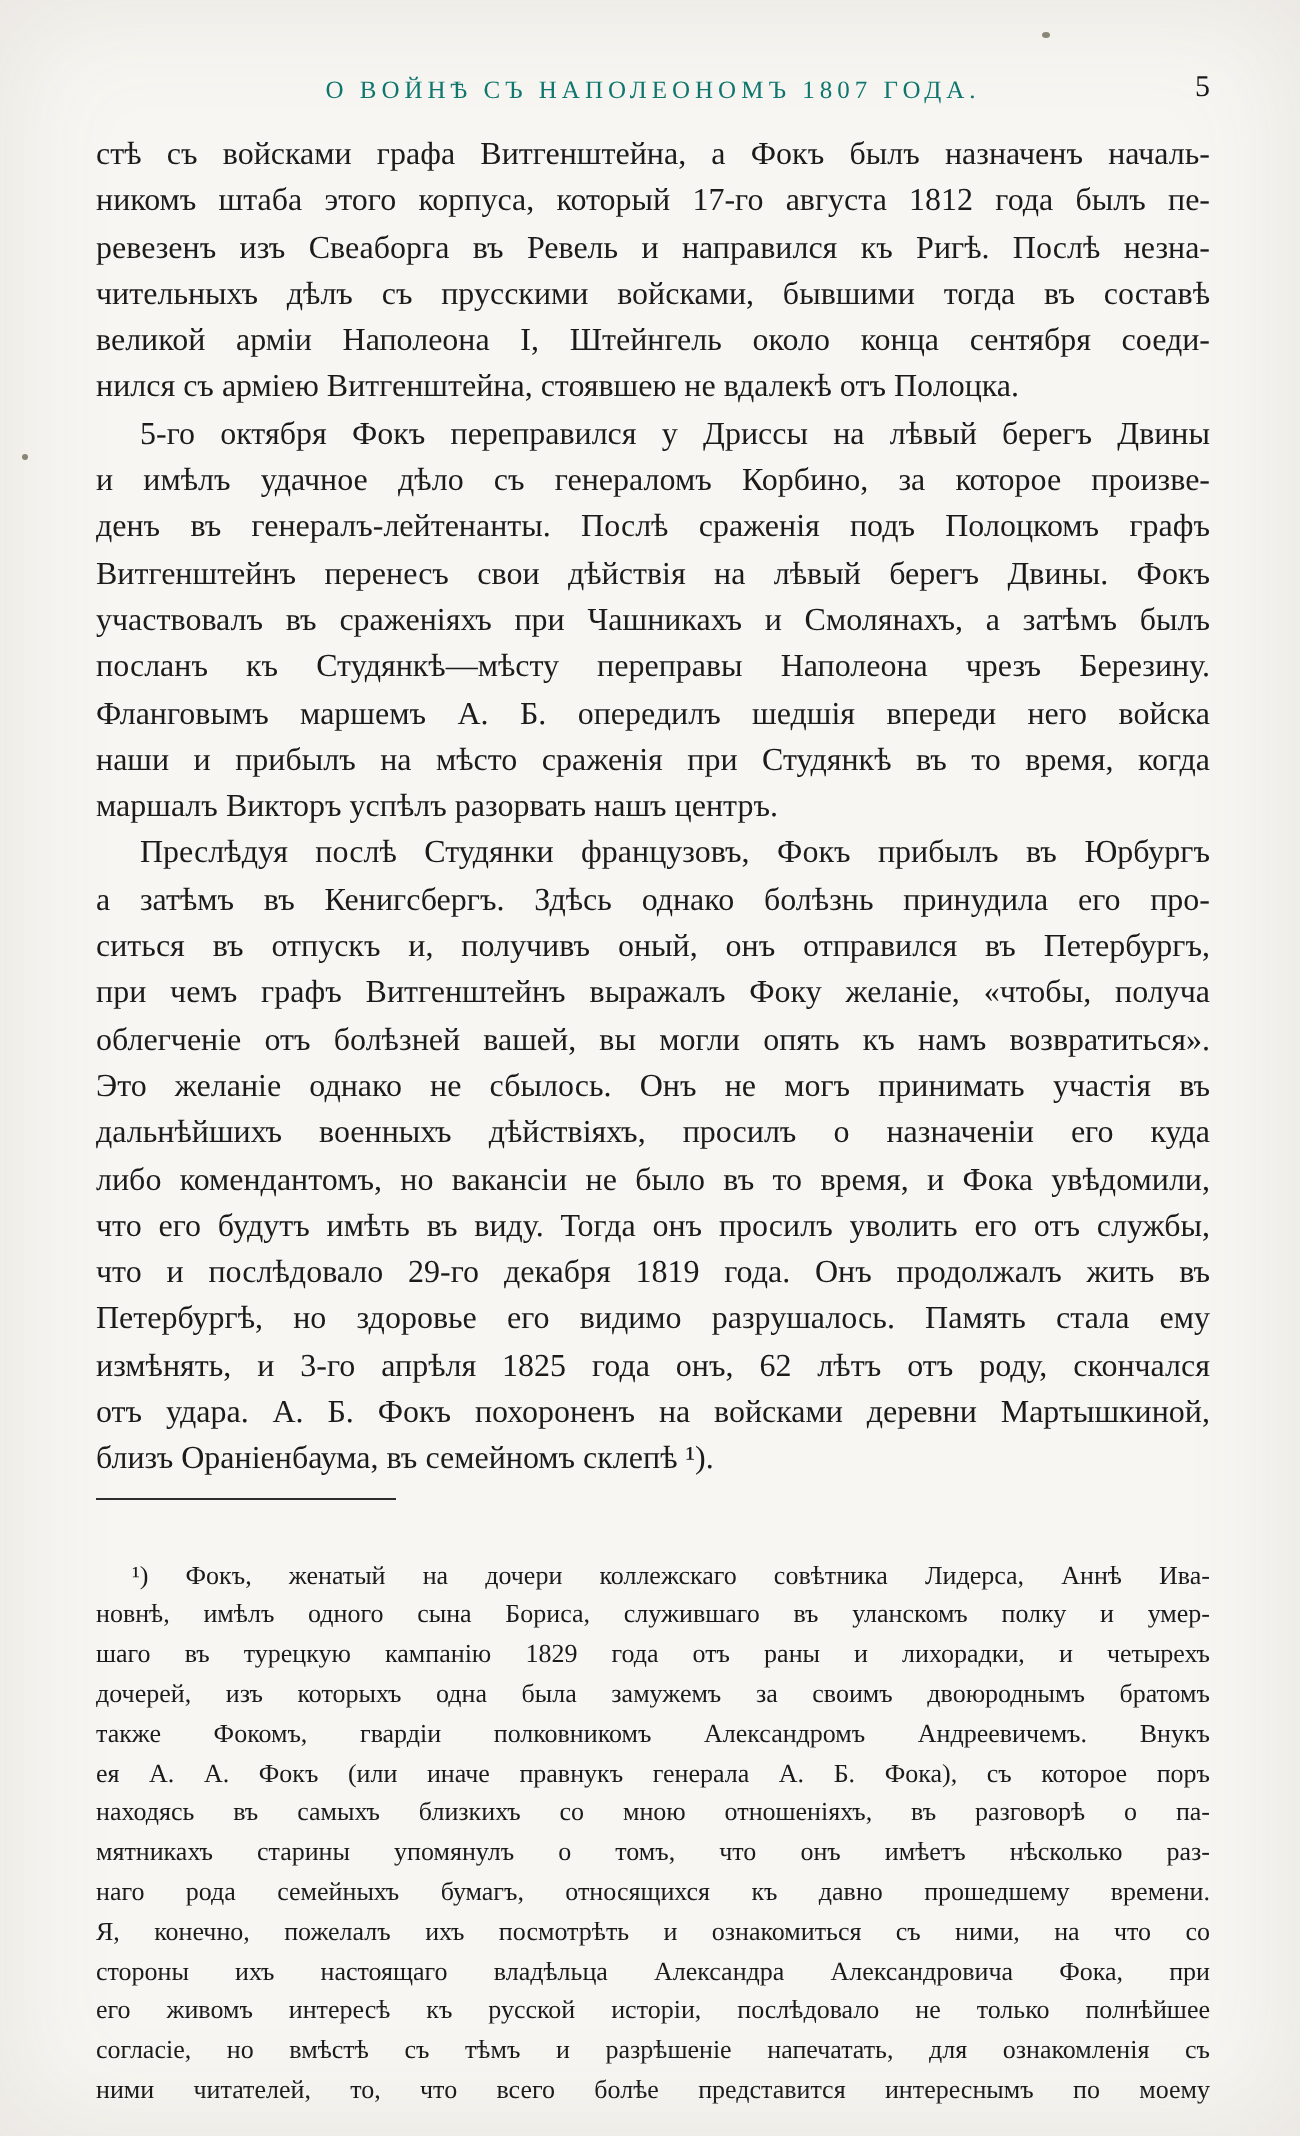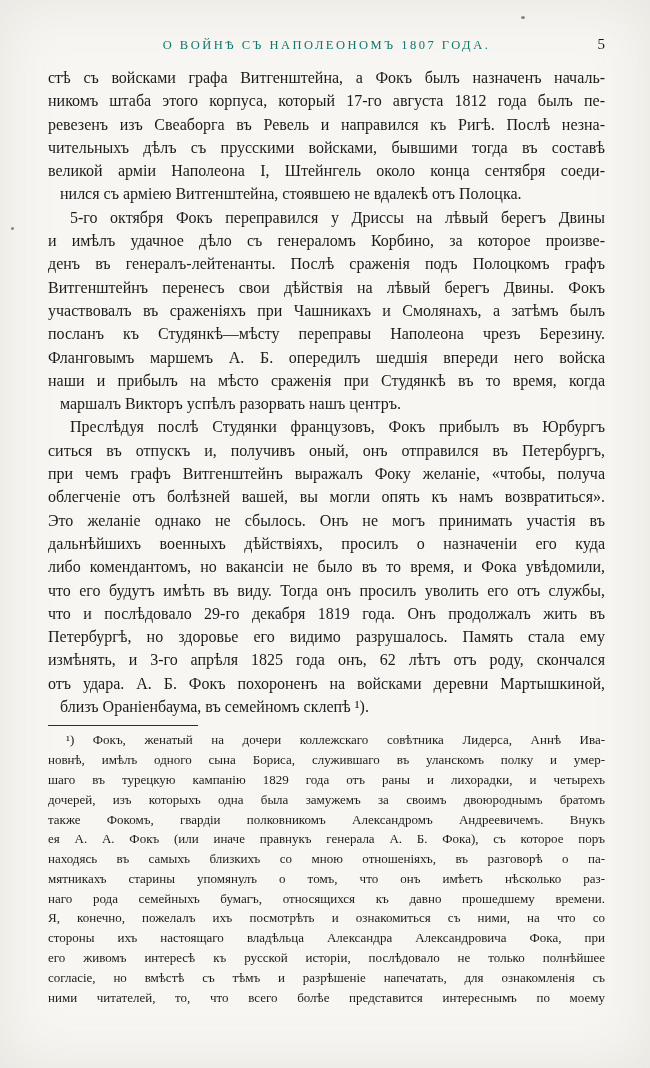--- a/index.html
+++ b/index.html
@@ -42,29 +42,29 @@
     right: 45px;
   }
   .para { margin: 0; }
   .line {
     font-size: 16px;
     line-height: 23.3px;
     text-align: justify;
     text-align-last: justify;
     white-space: normal;
   }
-  .line.last { text-align-last: left; margin-left: 12px; }
+  .line.last { text-align-last: left; }
   .para.indent .line:first-child { text-indent: 22px; }
   .footnote-rule {
     width: 150px;
     border: none;
     border-top: 1.5px solid #2e2e2e;
     margin: 7px 0 0 0;
   }
-  .footnote-text { margin-top: 4px; }
+  .footnote-text { margin-top: 28px; }
   .fnline {
     font-size: 13px;
     line-height: 19.8px;
     text-align: justify;
     text-align-last: justify;
   }
   .fnline.first { text-indent: 18px; }
   .speckle {
     position: absolute;
     background: #8a8577;
@@ -102,20 +102,21 @@
           <div class="line">денъ въ генералъ-лейтенанты. Послѣ сраженія подъ Полоцкомъ графъ</div>
           <div class="line">Витгенштейнъ перенесъ свои дѣйствія на лѣвый берегъ Двины. Фокъ</div>
           <div class="line">участвовалъ въ сраженіяхъ при Чашникахъ и Смолянахъ, а затѣмъ былъ</div>
           <div class="line">посланъ къ Студянкѣ—мѣсту переправы Наполеона чрезъ Березину.</div>
           <div class="line">Фланговымъ маршемъ А. Б. опередилъ шедшія впереди него войска</div>
           <div class="line">наши и прибылъ на мѣсто сраженія при Студянкѣ въ то время, когда</div>
           <div class="line last">маршалъ Викторъ успѣлъ разорвать нашъ центръ.</div>
         </div>
         <div class="para indent">
           <div class="line">Преслѣдуя послѣ Студянки французовъ, Фокъ прибылъ въ Юрбургъ</div>
+          <div class="line">а затѣмъ въ Кенигсбергъ. Здѣсь однако болѣзнь принудила его про-</div>
           <div class="line">ситься въ отпускъ и, получивъ оный, онъ отправился въ Петербургъ,</div>
           <div class="line">при чемъ графъ Витгенштейнъ выражалъ Фоку желаніе, «чтобы, получа</div>
           <div class="line">облегченіе отъ болѣзней вашей, вы могли опять къ намъ возвратиться».</div>
           <div class="line">Это желаніе однако не сбылось. Онъ не могъ принимать участія въ</div>
           <div class="line">дальнѣйшихъ военныхъ дѣйствіяхъ, просилъ о назначеніи его куда</div>
           <div class="line">либо комендантомъ, но вакансіи не было въ то время, и Фока увѣдомили,</div>
           <div class="line">что его будутъ имѣть въ виду. Тогда онъ просилъ уволить его отъ службы,</div>
           <div class="line">что и послѣдовало 29-го декабря 1819 года. Онъ продолжалъ жить въ</div>
           <div class="line">Петербургѣ, но здоровье его видимо разрушалось. Память стала ему</div>
           <div class="line">измѣнять, и 3-го апрѣля 1825 года онъ, 62 лѣтъ отъ роду, скончался</div>

